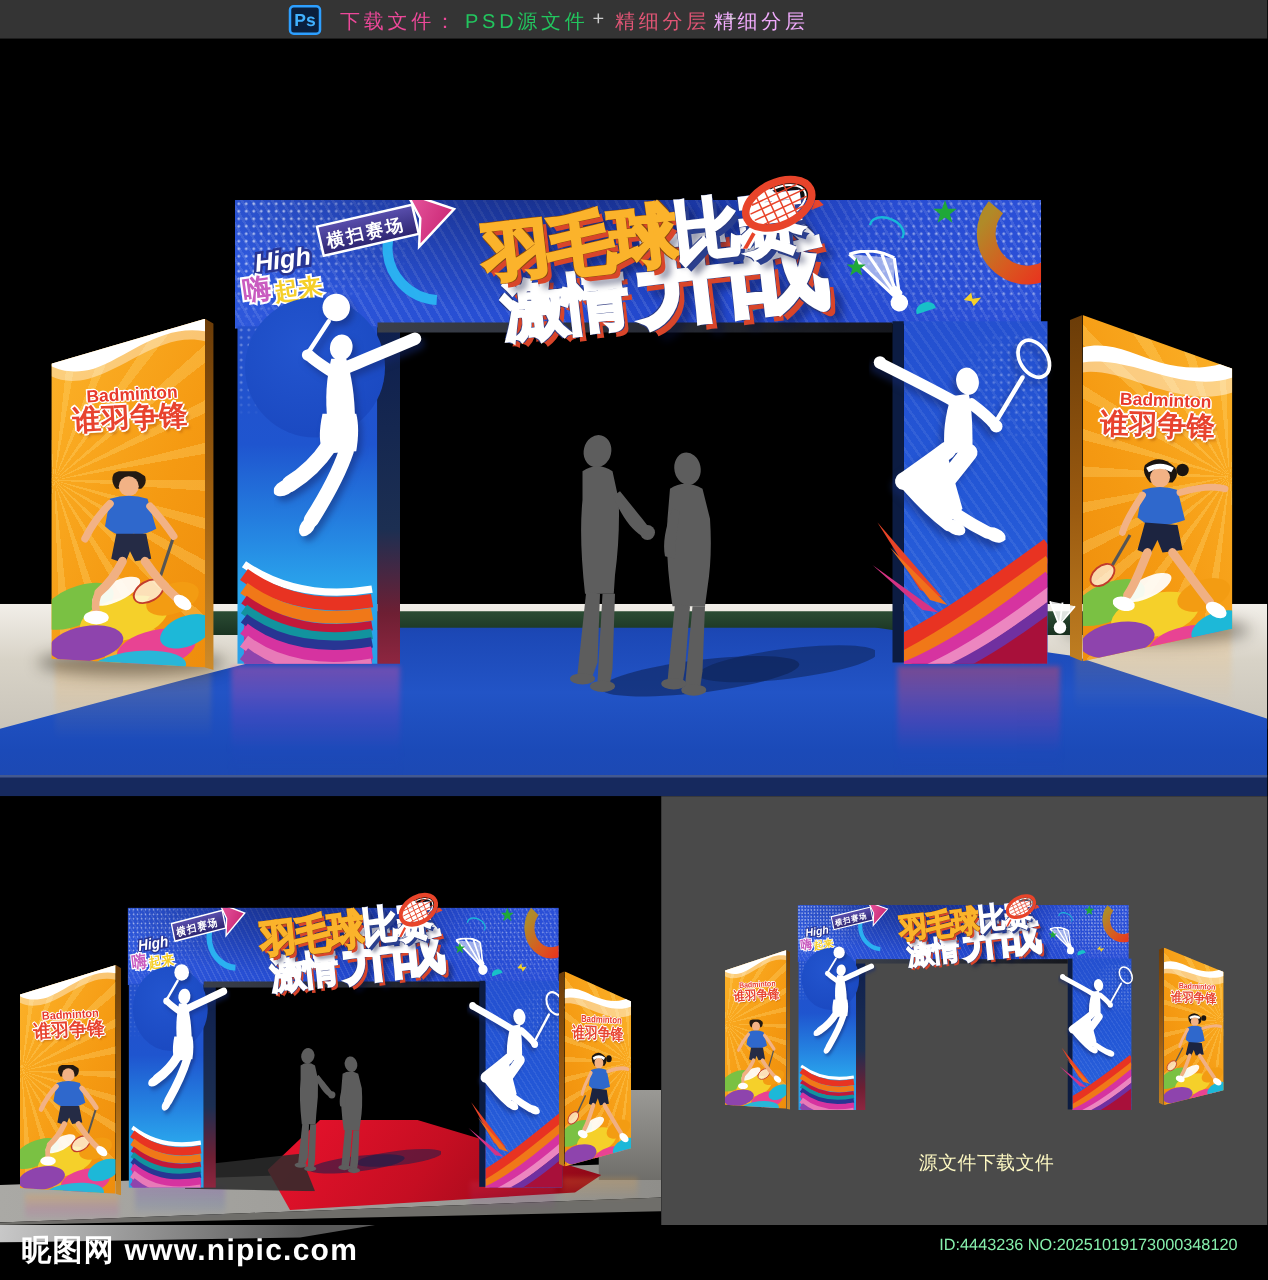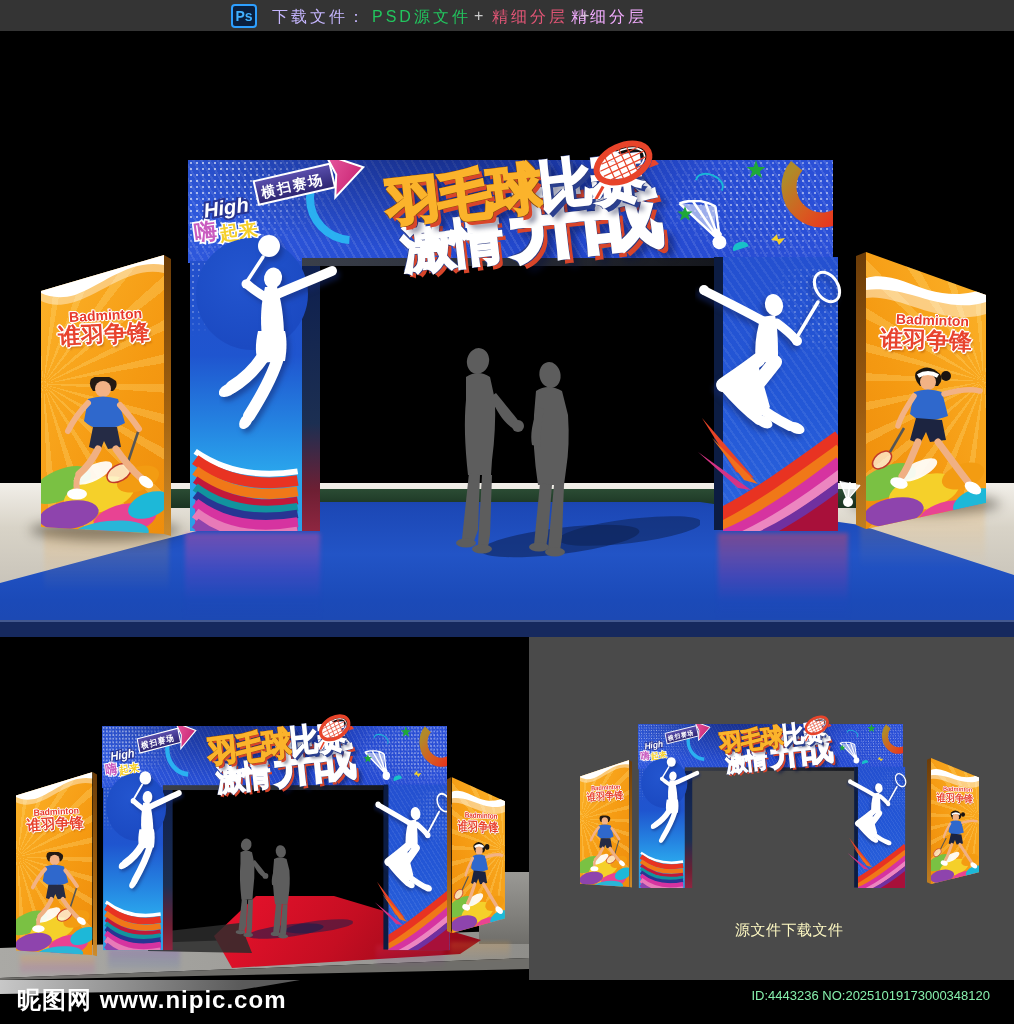--- a/index.html
+++ b/index.html
@@ -1,19 +1,19 @@
 <!DOCTYPE html>
 <html><head><meta charset="utf-8">
 <style>
 html,body{margin:0;padding:0;background:#000;width:1014px;height:1024px;overflow:hidden;font-family:"Liberation Sans",sans-serif;}
 #stage{position:absolute;top:0;left:0;width:1014px;height:1024px;background:#000;overflow:hidden;}
 .abs{position:absolute;}
 #topbar{position:absolute;top:0;left:0;width:1014px;height:31px;background:#343434;text-decoration:underline;}
 #psicon{position:absolute;left:231px;top:4px;width:22px;height:20px;background:#0a1f3d;border:2px solid #2d9fff;border-radius:4px;color:#41b1ff;font-weight:bold;font-size:14px;text-align:center;line-height:20px;}
-.tb{position:absolute;top:7px;font-size:16px;letter-spacing:3px;color:#c4b5fd;white-space:nowrap;}
+.tb{position:absolute;top:7px;font-size:16px;letter-spacing:3px;color:#ec4899;white-space:nowrap;}
 #scene1{position:absolute;top:31px;left:0;width:1014px;height:606px;background:#000;overflow:hidden;}
 #beige{position:absolute;left:0;top:452px;width:1014px;height:112px;background:linear-gradient(180deg,#f2efe9,#d8d3c7 40%,#c6c1b7);clip-path:polygon(0 0,1014px 0,1014px 100px,0 110px);}
 #dgreen{position:absolute;left:168px;top:458px;width:702px;height:19px;background:linear-gradient(180deg,#2b4c34,#1a3322);}
 #carpet1{position:absolute;left:0;top:440px;width:1014px;height:166px;background:linear-gradient(180deg,#16379c 0%,#1c48b6 22%,#2254c6 50%,#1b4ab8 78%,#1d48b0 100%);clip-path:polygon(310px 31px,700px 31px,860px 54px,1014px 104px,1014px 166px,0 166px,0 112px,150px 72px);}
 #carpetEdge{position:absolute;left:0;top:589px;width:1014px;height:17px;background:#16295e;border-top:2px solid #44598f;}
 .arch{position:absolute;width:645px;height:375px;}
 .hdr{position:absolute;left:0;top:0;width:645px;height:105px;background:linear-gradient(100deg,#2e58dc,#2247cc 55%,#2b50d8);clip-path:polygon(0 0,645px 0,645px 98px,0 103px);overflow:hidden;}
 .hdrstripes{position:absolute;left:0;top:0;width:645px;height:105px;background:repeating-linear-gradient(60deg,rgba(255,255,255,0.10) 0 2px,rgba(255,255,255,0) 2px 7px);}
 .hdrdark{position:absolute;left:0;top:0;width:645px;height:105px;background:radial-gradient(ellipse 420px 160px at 38% -20%,rgba(8,16,64,0.55),rgba(8,16,64,0) 70%);}
 .dots{position:absolute;background-image:radial-gradient(rgba(255,255,255,0.6) 1px,rgba(0,0,0,0) 1.3px);background-size:6px 6px;}

